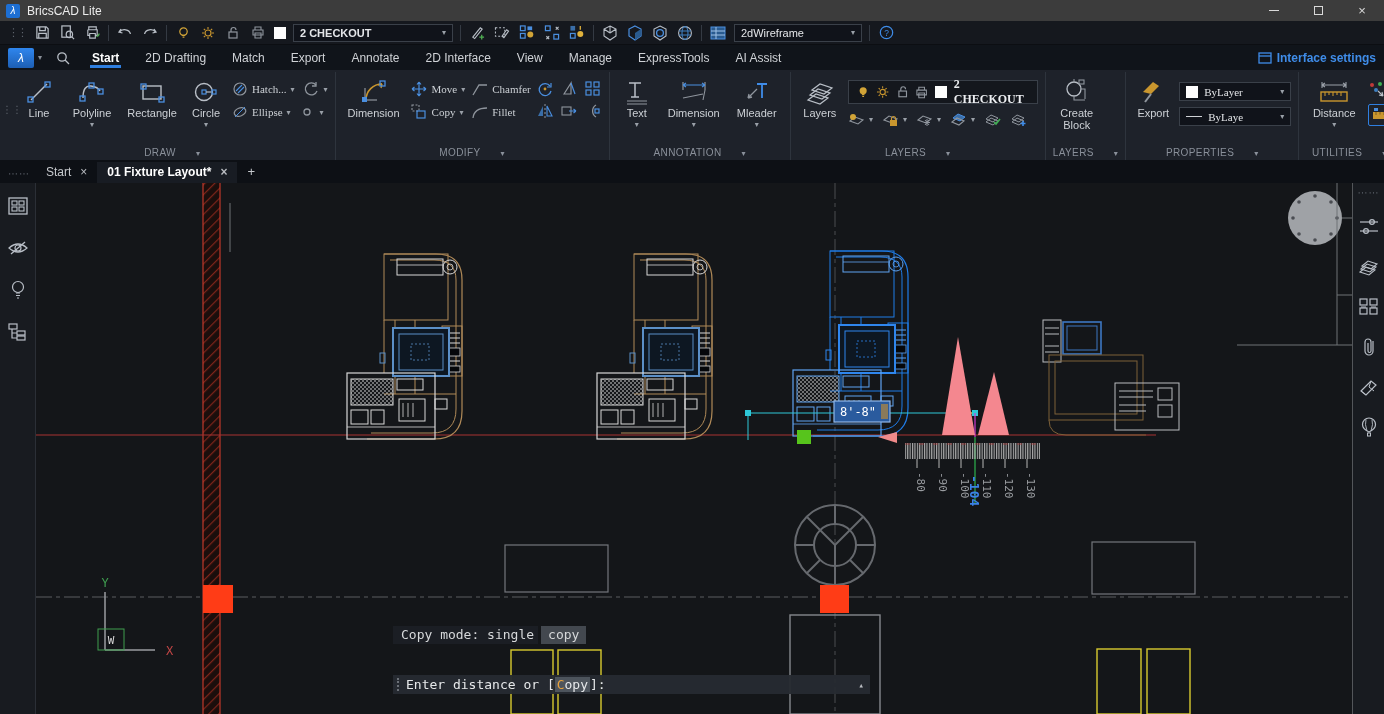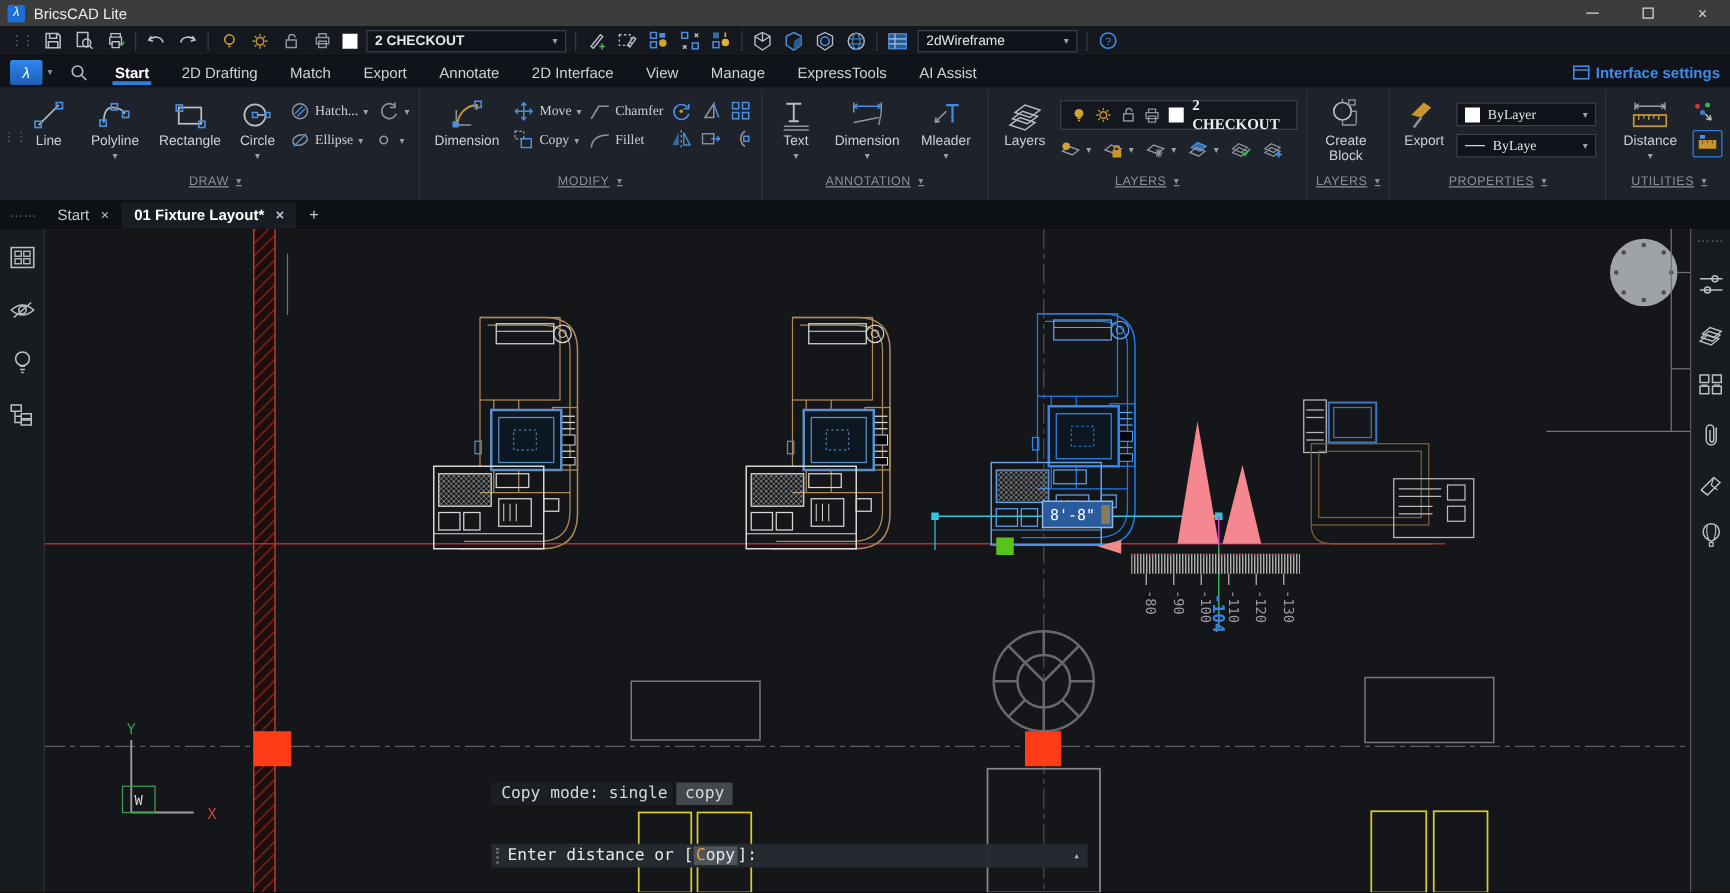--- a/index.html
+++ b/index.html
@@ -36,22 +36,22 @@
   .tab.active { color:#ffffff; font-weight:bold; }
   .tab.active::after { content:""; position:absolute; left:10px; right:10px; bottom:0; height:3px; background:#2f7fe0; }
   .ifsettings { margin-left:auto; display:flex; align-items:center; gap:5px; color:#3f8ce8; font-size:12px; font-weight:bold; }
 
   
   .ribbon { height:90px; background:#1e222a; display:flex; align-items:stretch; padding:2px 2px 0 10px; position:relative; }
   .ribbon-grip { position:absolute; left:2px; top:34px; color:#5d636b; font-size:10px; }
   .panel { display:flex; flex-direction:column; padding:0 7px; }
   .panel + .panel { border-left:1px solid #2e343d; }
   .panel-body { height:68px; display:flex; align-items:flex-start; gap:6px; padding-top:4px; }
-  .panel-label { height:18px; display:flex; align-items:flex-start; justify-content:center; gap:6px;
-                 color:#8a909a; font-size:10px; letter-spacing:.4px;text-decoration:underline; }
+  .panel-label { height:18px; display:flex; align-items:flex-end; justify-content:center; gap:20px;
+                 color:#8a909a; font-size:10px; letter-spacing:.4px; }
   .panel-label .caret { font-size:8px; color:#8a909a; }
   .bigbtn { display:flex; flex-direction:column; align-items:center; width:54px; gap:1px;
             color:#ccd0d5; font-size:11px; padding-top:2px; }
   .bigbtn .caret, .mini .caret { font-size:8px; color:#9aa0a8; }
   .minicol { display:flex; flex-direction:column; gap:5px; padding-top:4px;font-family:Liberation Serif, serif; }
   .mini { display:flex; align-items:center; gap:4px; font-size:11px; color:#ccd0d5; height:18px; }
   .iconbox16 { width:17px; height:17px; display:flex; align-items:center; justify-content:center; }
   .sel-border { border:1px solid #2f7fe0; border-radius:2px; }
   .layerbox { border:1px solid #3a4049; background:#14171d; display:flex; align-items:center; gap:7px;
               padding:2px 8px; height:24px; color:#eceef1; font-size:12px; font-weight:bold; }

